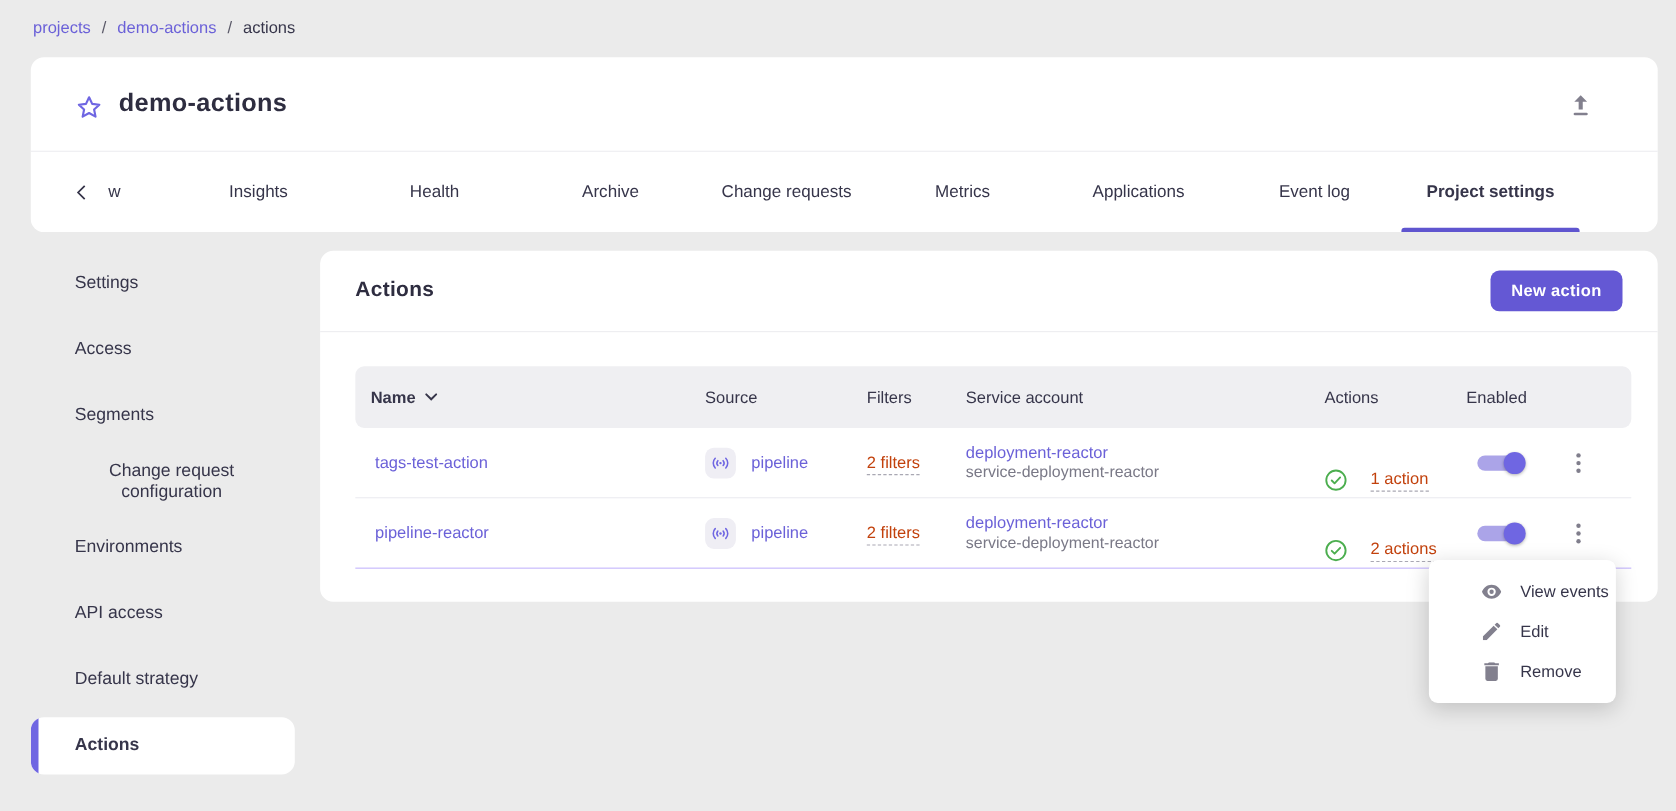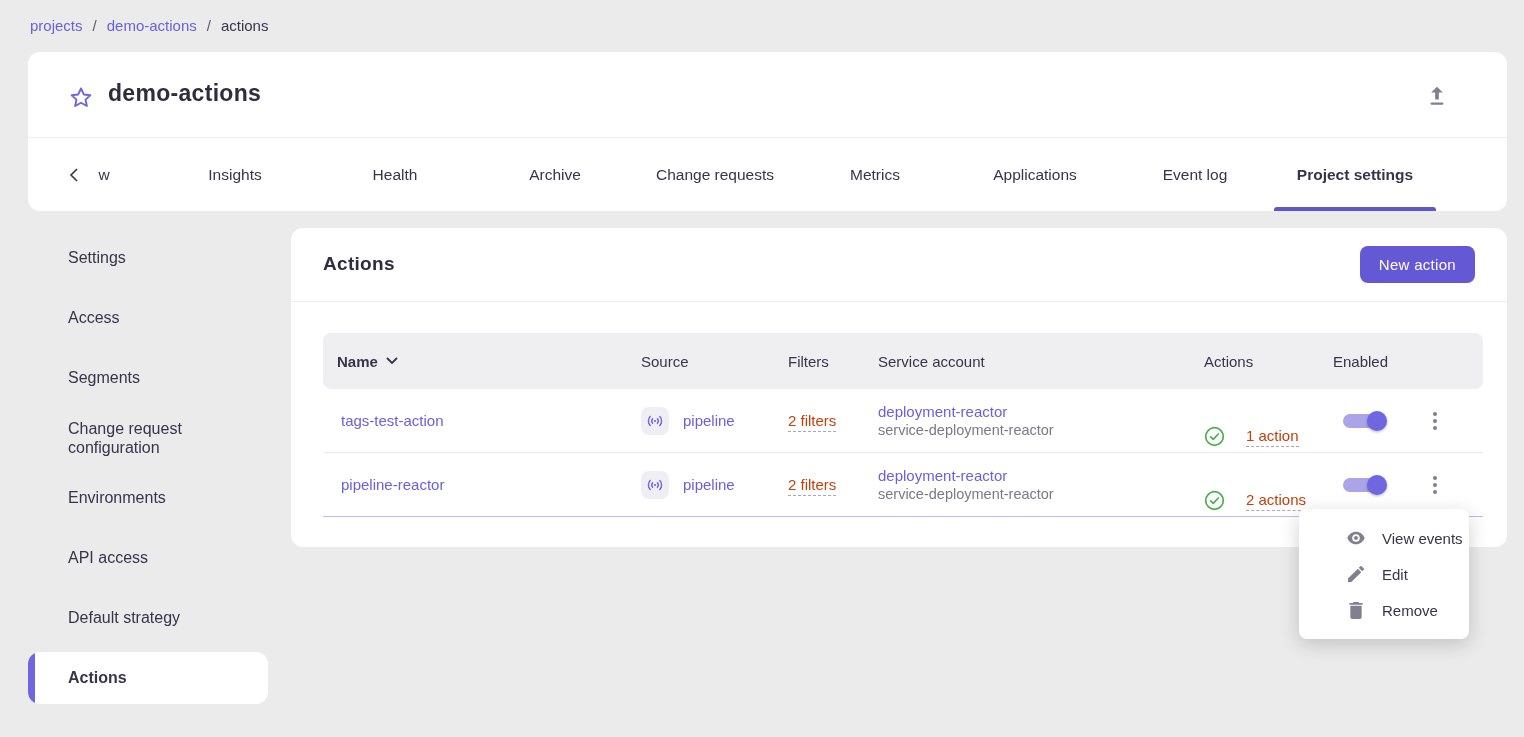--- a/index.html
+++ b/index.html
@@ -23,29 +23,29 @@
   .page-title { position:absolute; left:80px; top:28px; font-size:23px; font-weight:700; color:#2e2d40; letter-spacing:.3px; }
   .export-btn { position:absolute; right:56px; top:30px; width:28px; height:28px; background:none; border:none; cursor:pointer; }
   .header-divider { position:absolute; left:0; top:85px; width:100%; height:1px; background:#ededf0; }
   
   .tabs-row { position:absolute; left:0; top:86px; width:100%; height:73px; }
   .tab-scroll { position:absolute; left:40px; top:24px; width:22px; height:26px; border:none; background:none; font-size:18px; color:#36354a; cursor:pointer; }
   .tab { position:absolute; top:0; height:73px; transform:translateX(-50%); display:flex; align-items:center; font-size:15.5px; color:#36354a; background:none; border:none; cursor:pointer; white-space:nowrap; font-family:inherit; }
   .tab.active { font-weight:700; }
   .tab-underline { position:absolute; bottom:0; height:4px; width:162px; background:#5f55cf; border-radius:3px 3px 0 0; }
   
-  .sidebar { position:absolute; left:28px; top:228px; width:240px; }
+  .sidebar { position:absolute; left:28px; top:228px; width:240px;text-align:center; }
   .side-item { position:relative; height:60px; display:flex; align-items:center; padding-left:40px; padding-right:24px; font-size:16px; color:#36354a; cursor:pointer; line-height:1.2; }
   .side-item.active { height:52px; margin-top:4px; margin-bottom:4px; background:#fff; border-radius:12px; font-weight:700; overflow:hidden; }
   .side-item.active::before { content:""; position:absolute; left:0; top:0; bottom:0; width:7px; background:#6f66e2; border-radius:4px 0 0 4px; }
   
   .main-panel { position:absolute; left:291px; top:228px; width:1216px; height:319px; background:#fff; border-radius:12px; }
   .panel-header { position:relative; height:73px; }
   .panel-title { position:absolute; left:32px; top:25px; font-size:19px; font-weight:700; color:#2e2d40; letter-spacing:.3px; }
-  .new-action-btn { position:absolute; right:32px; top:18px; height:37px; padding:0 19px; background:#6458d4; color:#fff; font-size:15px; font-weight:400; border:none; border-radius:8px; cursor:pointer; font-family:inherit; letter-spacing:.3px; }
+  .new-action-btn { position:absolute; right:32px; top:18px; height:37px; padding:0 19px; background:#6458d4; color:#fff; font-size:15px; font-weight:700; border:none; border-radius:8px; cursor:pointer; font-family:inherit; letter-spacing:.3px; }
   .panel-divider { position:absolute; left:0; top:73px; width:100%; height:1px; background:#ededf0; }
   
   .table { position:absolute; left:32px; top:105px; width:1160px; }
   .tr { display:grid; grid-template-columns:318px 147px 90px 326px 129px 150px; align-items:center; }
   .thead { height:56px; background:#efeff2; border-radius:8px; font-size:15px; color:#36354a; }
   .th { padding-left:0; }
   .th-name { display:flex; align-items:center; gap:8px; padding-left:14px; font-weight:700; cursor:pointer; }
   .row { height:64px; border-bottom:1px solid #ececf0; font-size:15px; }
   .row:last-child { border-bottom:1px solid #c4b5fd; }
   .link { color:#6b61d8; text-decoration:none; cursor:pointer; }

